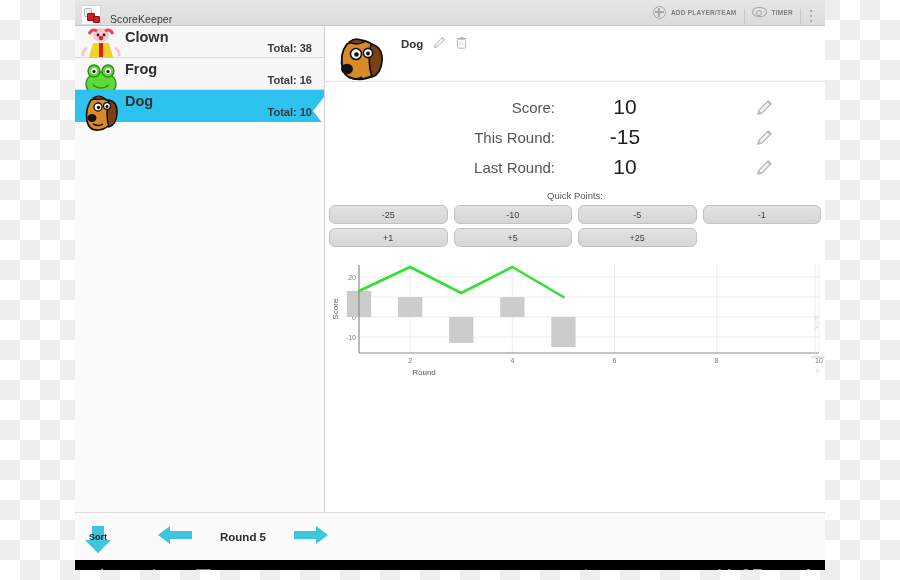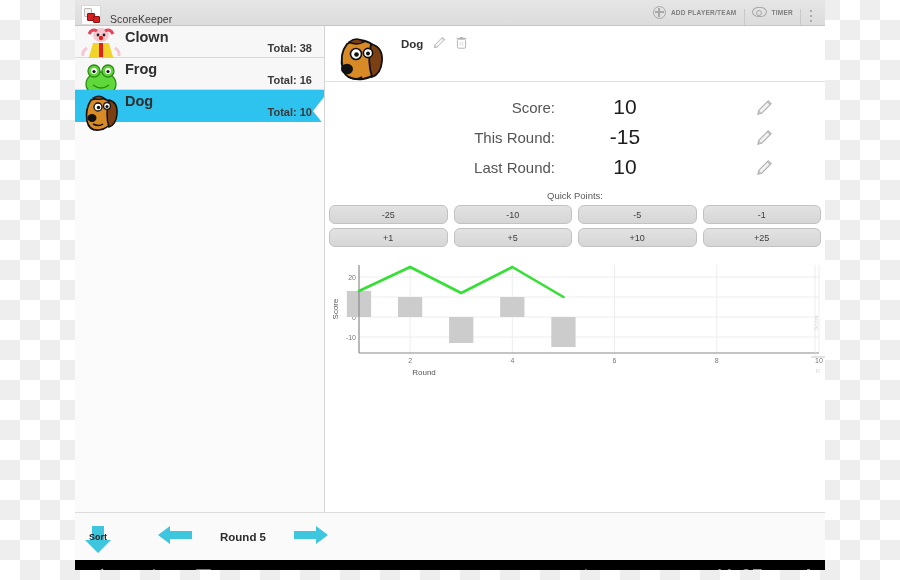--- a/index.html
+++ b/index.html
@@ -449,21 +449,20 @@
       </div>
 
       <div class="qp-title">Quick Points:</div>
       <div class="qp-grid">
         <div class="qp-btn">-25</div>
         <div class="qp-btn">-10</div>
         <div class="qp-btn">-5</div>
         <div class="qp-btn">-1</div>
         <div class="qp-btn">+1</div>
         <div class="qp-btn">+5</div>
-        <div class="qp-btn">+10</div>
         <div class="qp-btn">+25</div>
       </div>
 
       <div class="chart-wrap">
         <svg class="chart-svg" id="chart" width="495" height="118" viewBox="0 0 495 118">
             <line x1="30" x2="490" y1="16" y2="16" stroke="#ededed" stroke-width="1"></line>
             <text x="27" y="19" font-size="7" fill="#777" text-anchor="end" font-family="Liberation Sans, sans-serif">20</text>
             <line x1="30" x2="490" y1="36" y2="36" stroke="#ededed" stroke-width="1"></line>
             <text x="27" y="39" font-size="7" fill="#777" text-anchor="end" font-family="Liberation Sans, sans-serif">10</text>
             <line x1="30" x2="490" y1="56" y2="56" stroke="#ededed" stroke-width="1"></line>

